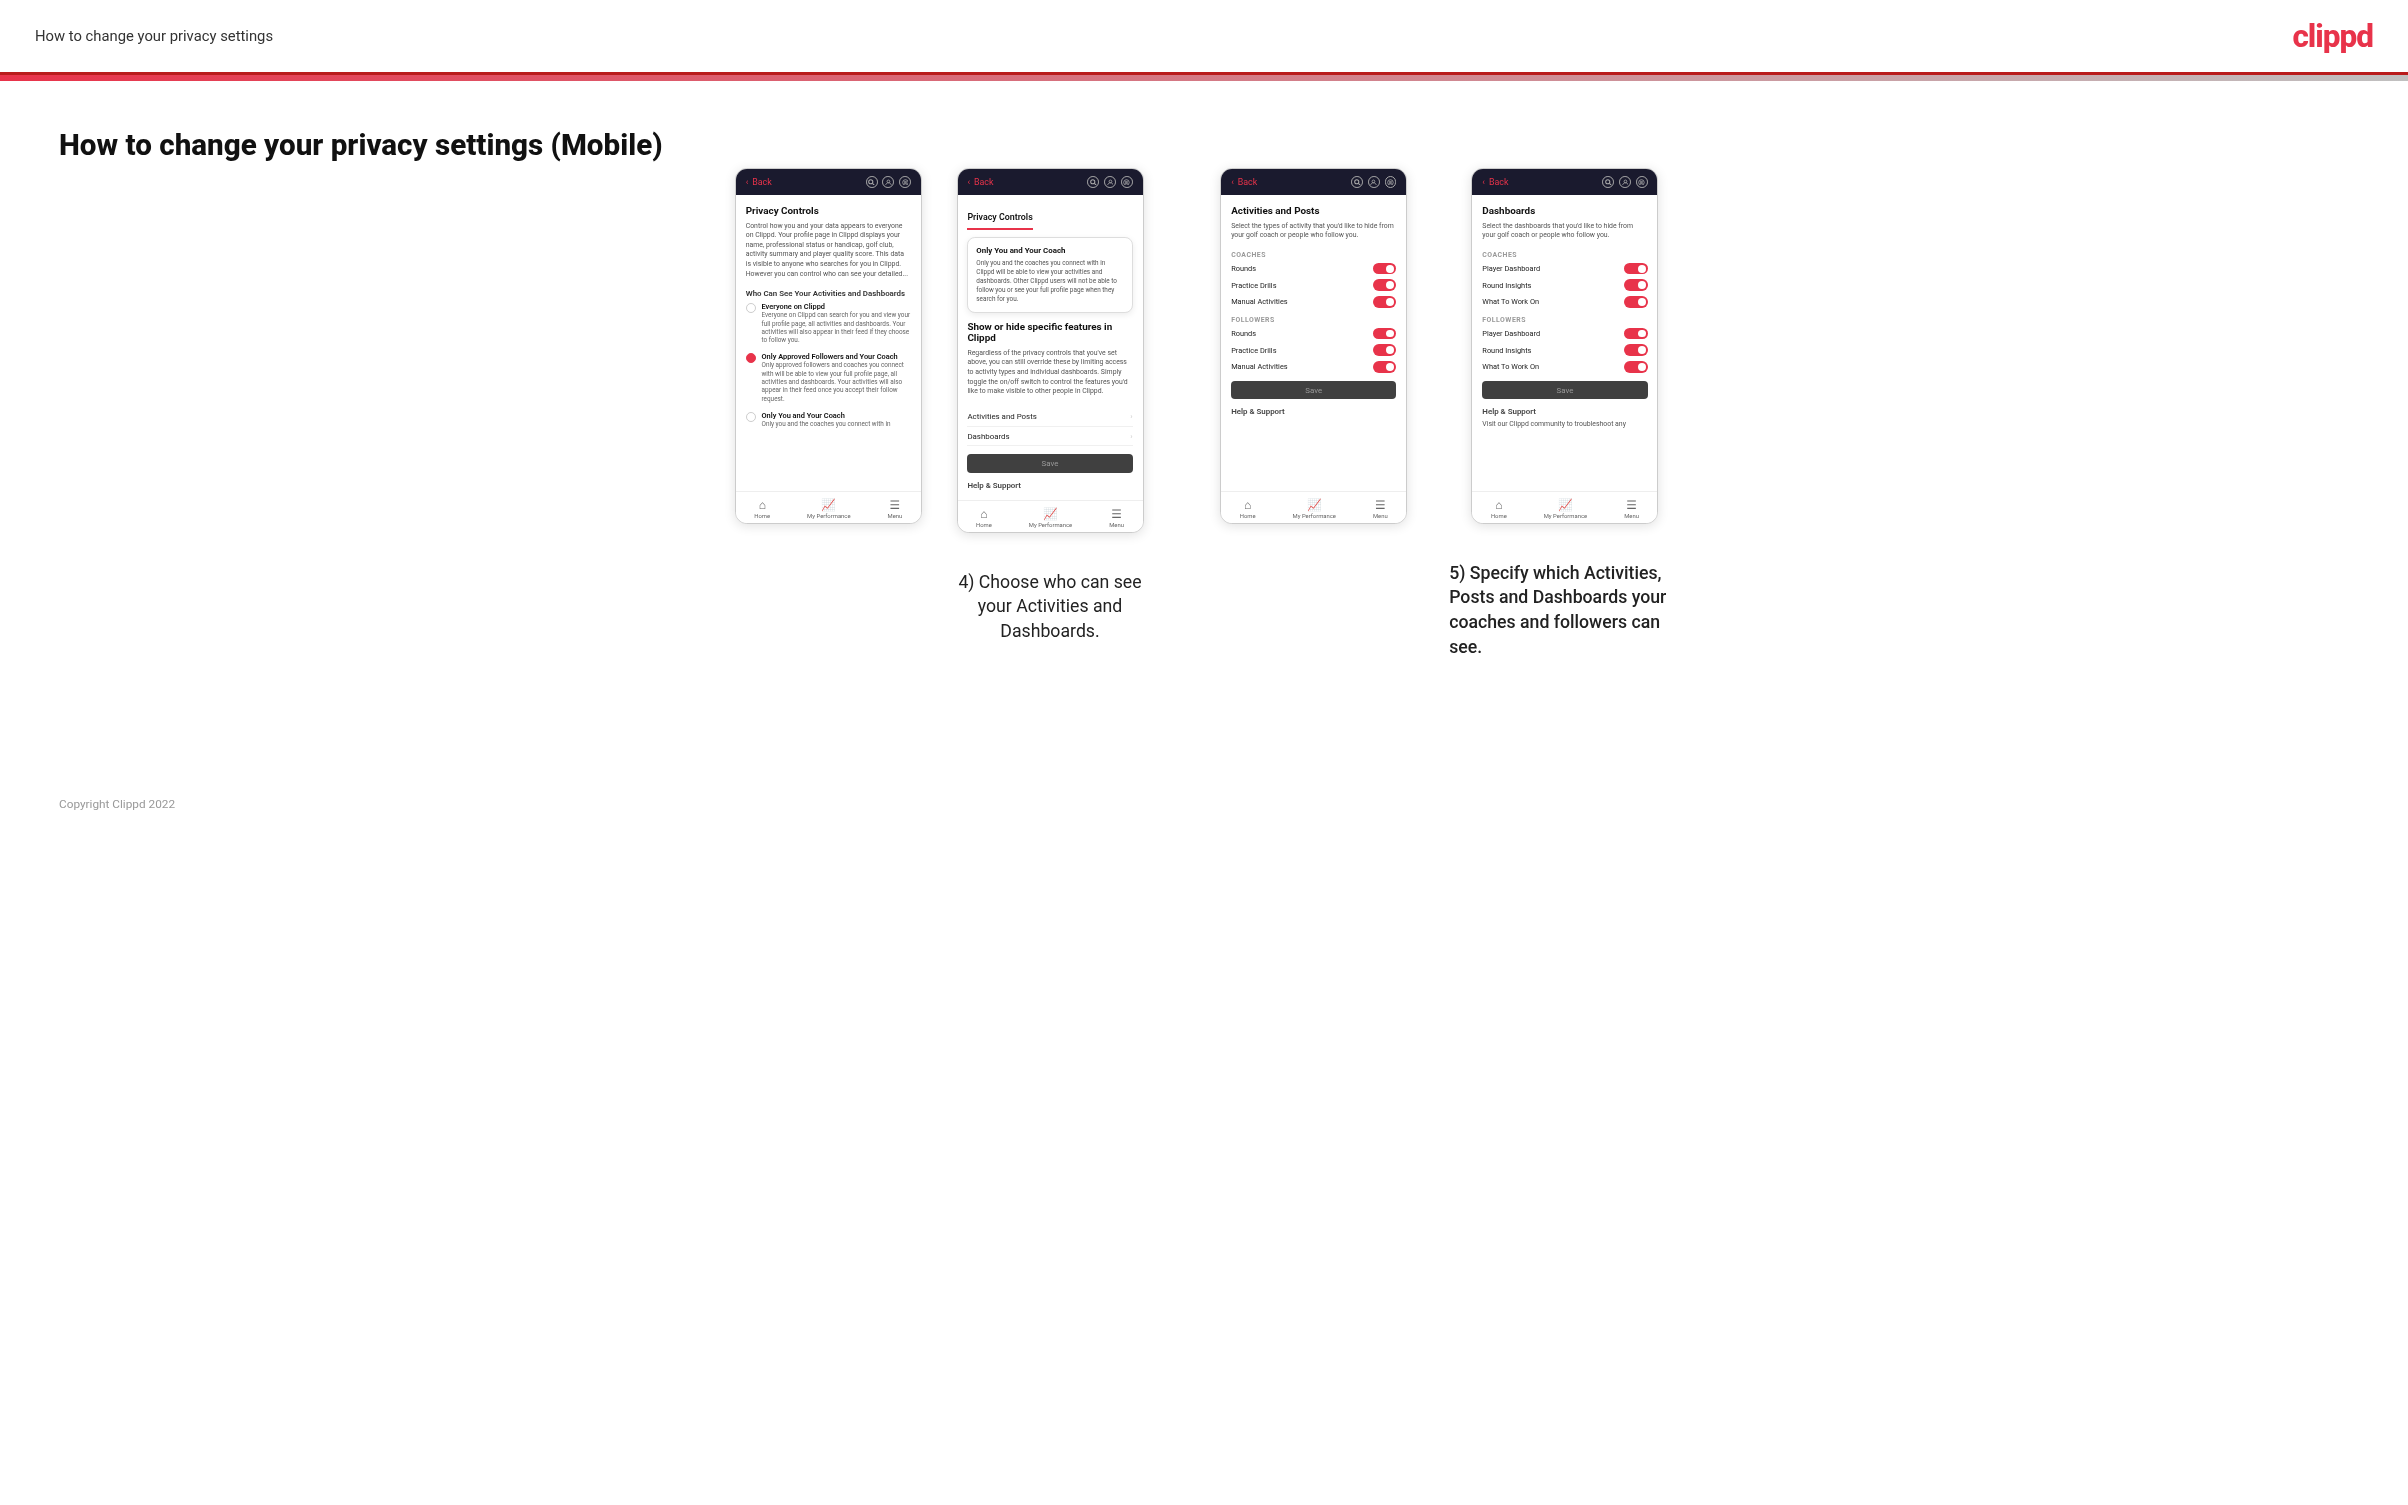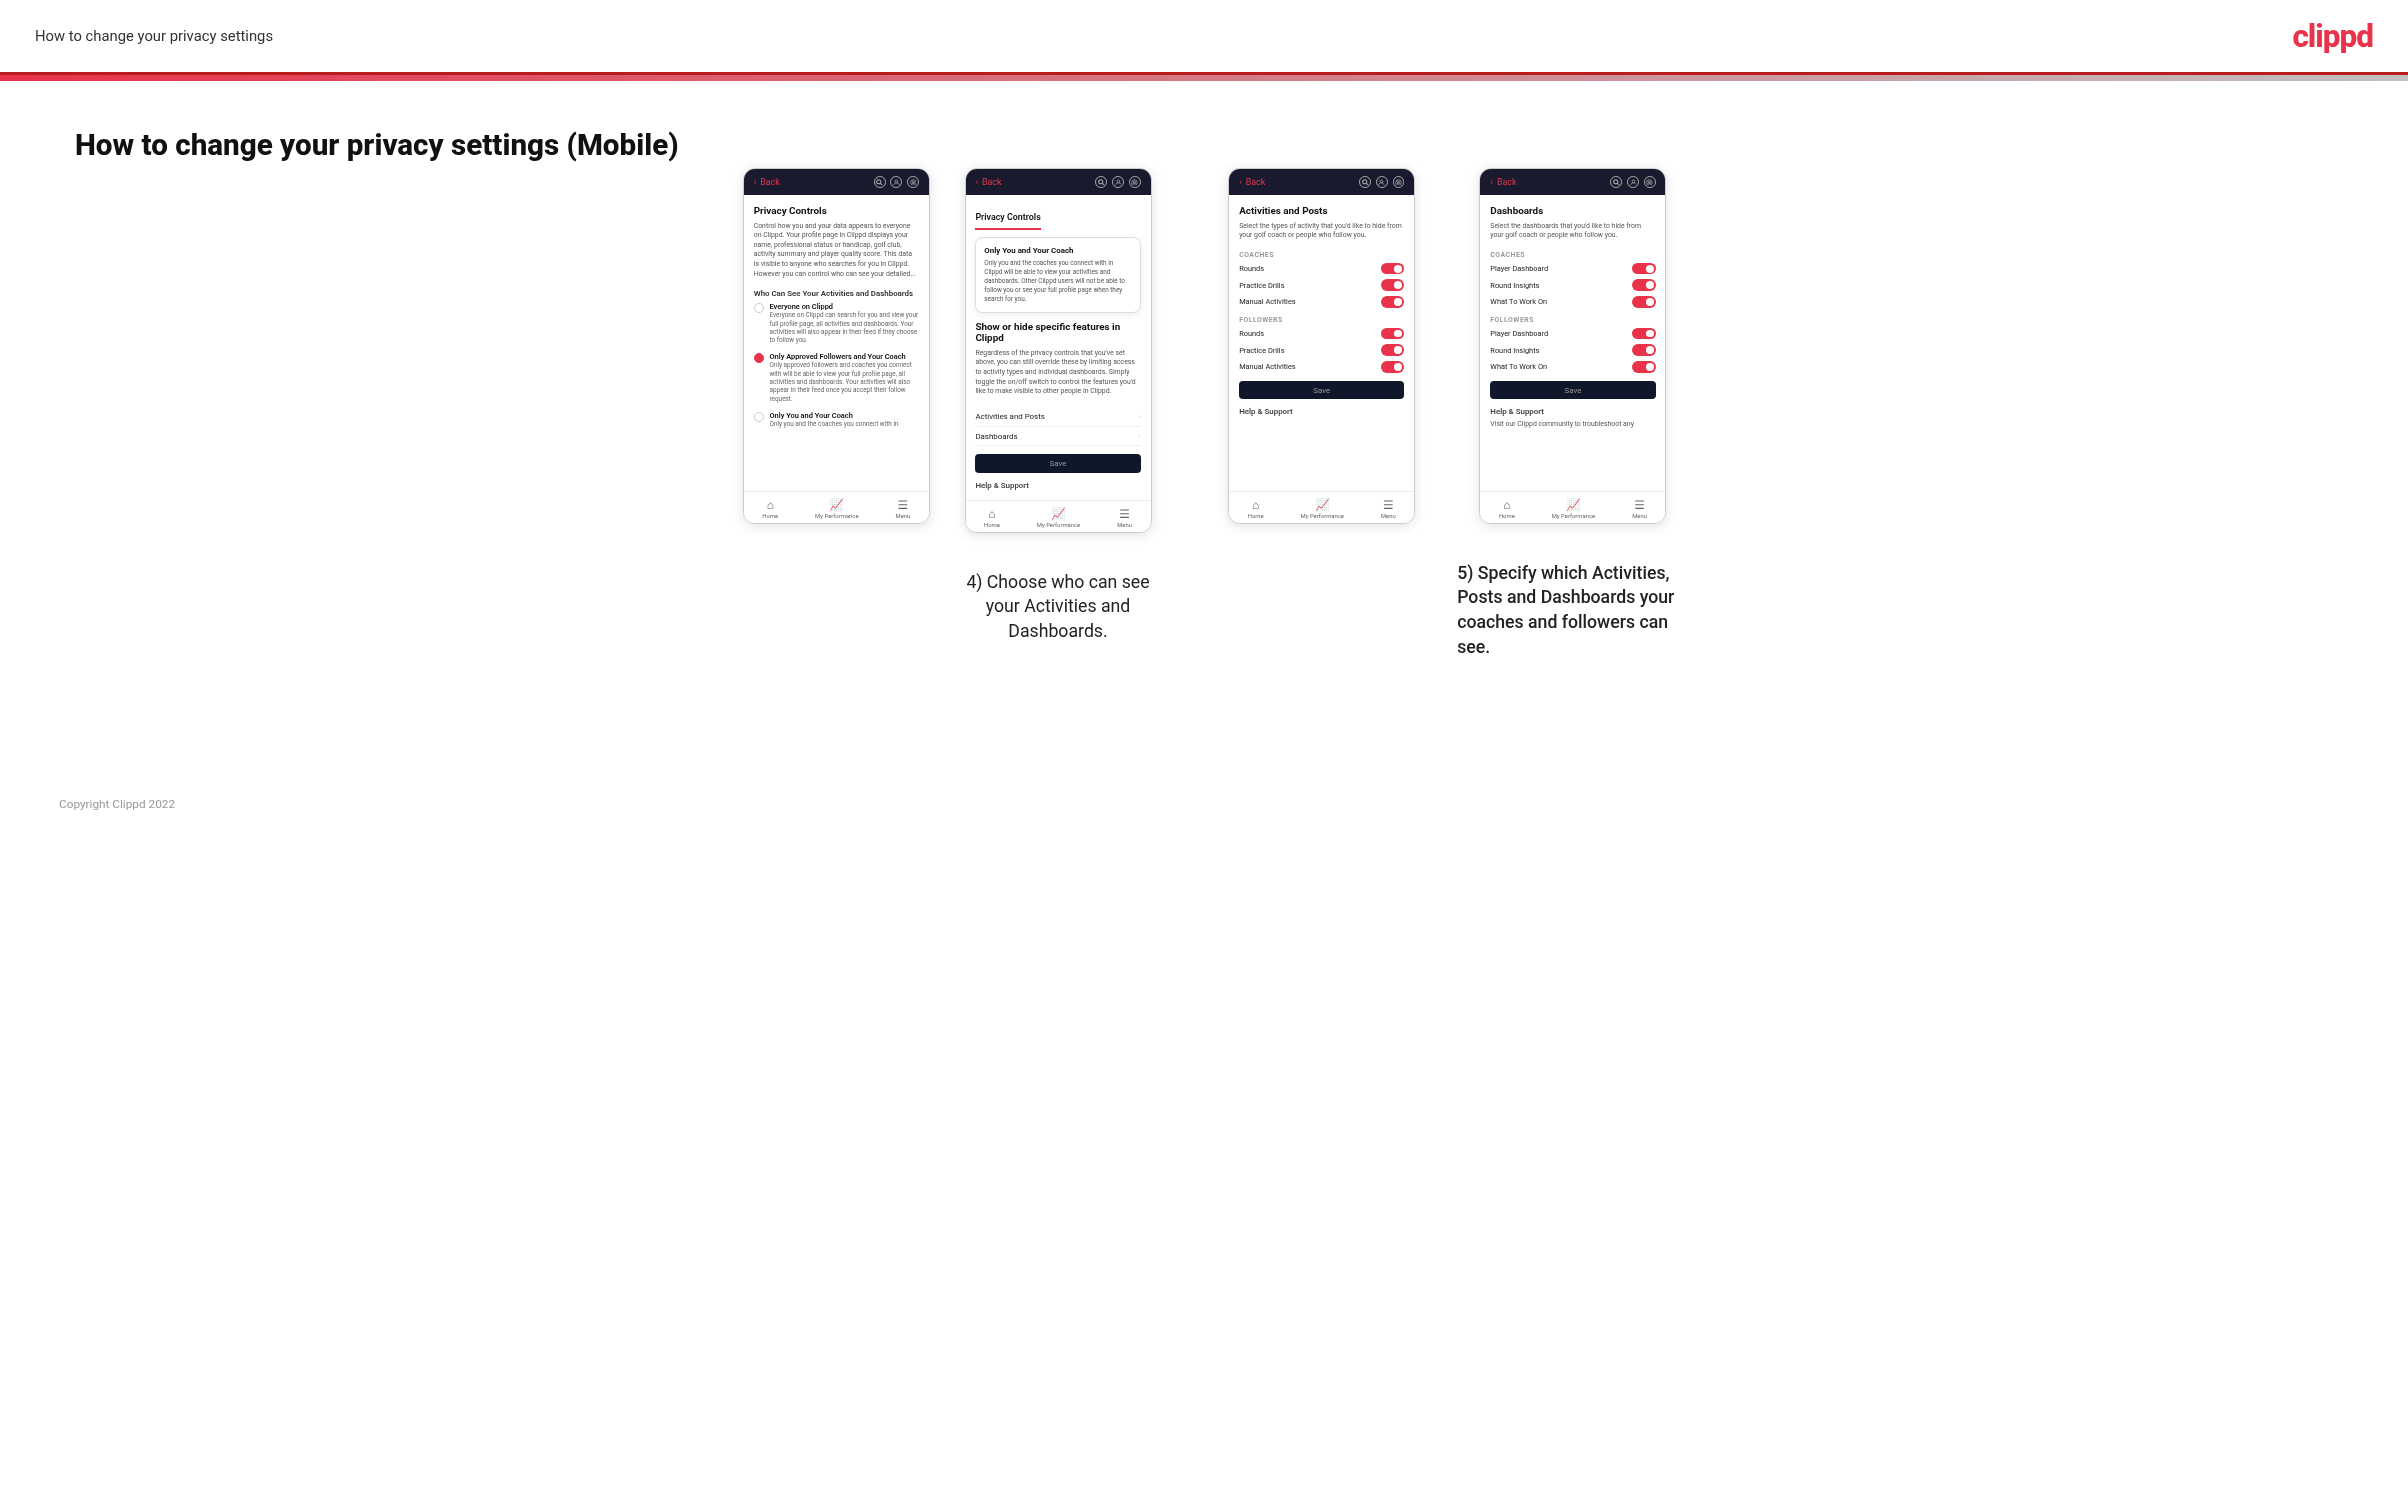--- a/index.html
+++ b/index.html
@@ -32,21 +32,21 @@
 
     
     .accent-bar {
       height: 5.9px;
       background: linear-gradient(to right, #e8334a, #c0c0c0);
       width: 100%;
     }
 
     
     .main-content {
-      padding: 47px 59px 59px 75px;
+      padding: 47px 59px 59px 59px;
     }
     .page-title {
       font-size: 29.6px;
       font-weight: 800;
       color: #111;
       margin-bottom: 5.9px;
     }
     .page-subtitle {
       font-size: 19.7px;
       color: #444;
@@ -235,21 +235,21 @@
       font-size: 11.8px;
       color: #666;
     }
     .mobile-nav-label {
       font-size: 5.9px;
       color: #666;
     }
 
     
     .mobile-save-btn {
-      background: #0f172a;
+      background: #404040;
       border-radius: 3.9px;
       text-align: center;
       padding: 4.9px;
       font-size: 7.9px;
       color: #999;
       margin: 7.9px 0;
     }
 
     
     .mobile-help {

